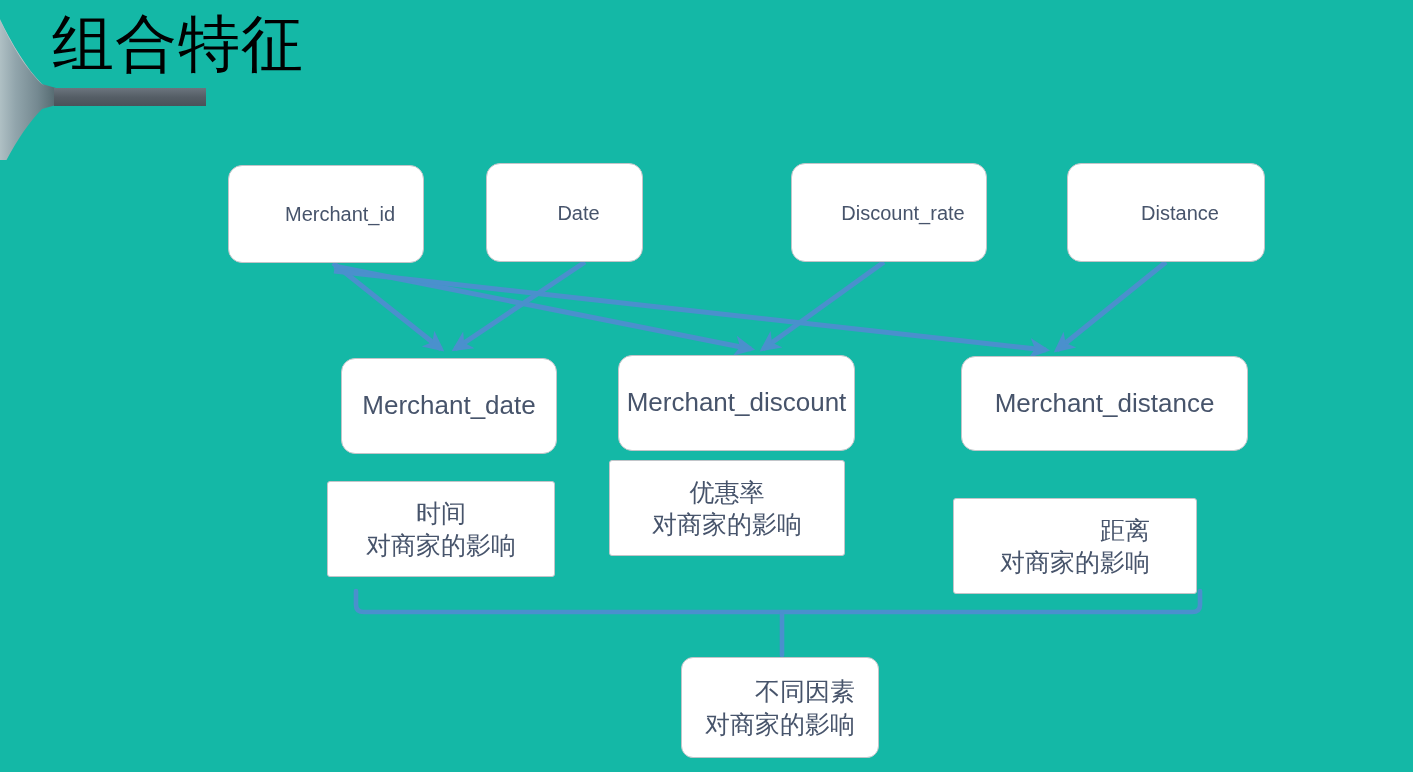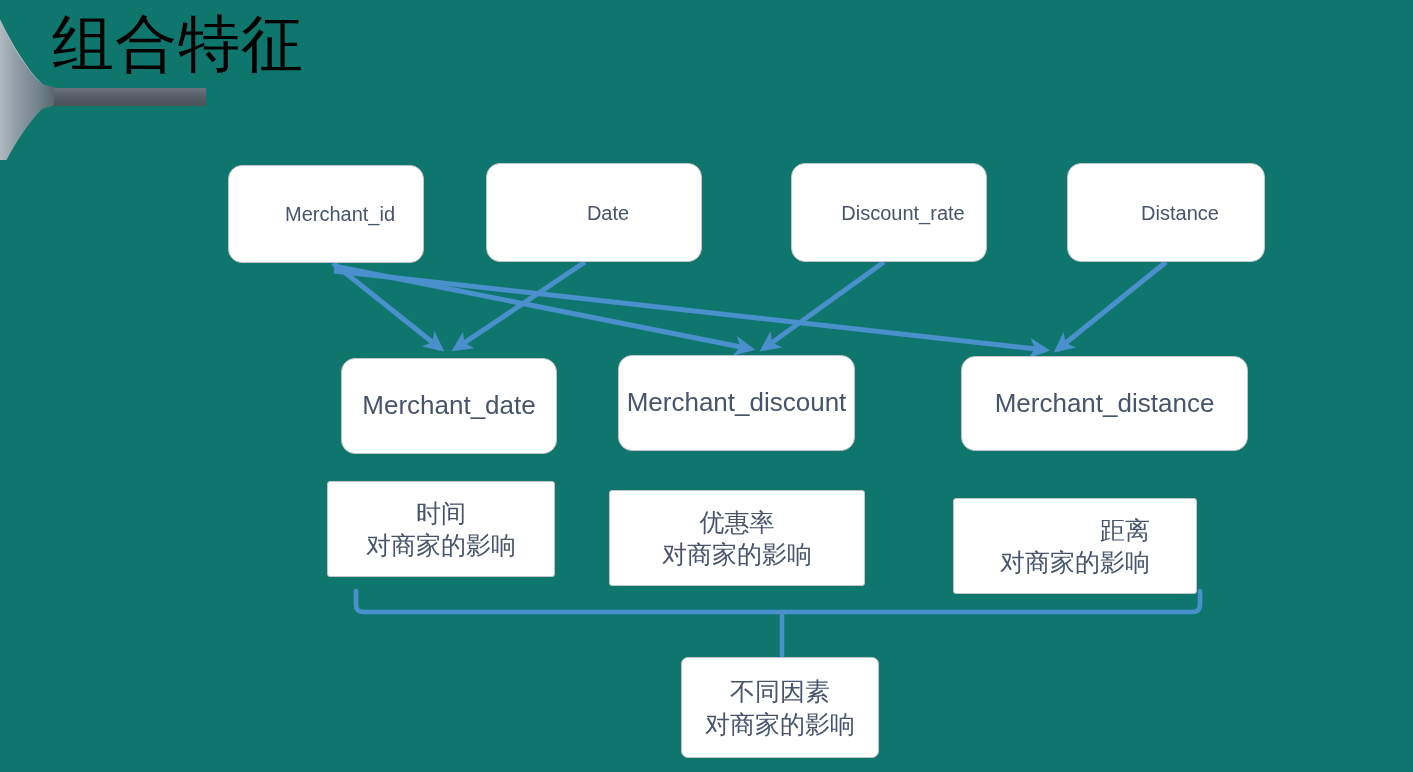--- a/index.html
+++ b/index.html
@@ -7,21 +7,21 @@
     padding: 0;
     background: #ffffff;
   }
   body {
     font-family: "Liberation Sans", sans-serif;
   }
   #slide {
     position: relative;
     width: 1413px;
     height: 772px;
-    background: #0f766e;
+    background: #14b8a6;
     overflow: hidden;
   }
 
   
   #title-decoration {
     position: absolute;
     left: 0;
     top: 0;
     width: 210px;
     height: 160px;
@@ -70,21 +70,22 @@
   .node.level2 {
     font-size: 26px;
     margin-left: 8px;
   }
   .node.level3 {
     font-size: 25px;
     border-radius: 3px;
   }
   .node.level4 {
     font-size: 25px;
-    border-radius: 7px;
+    border-radius: 12px;
+    text-align: right;
   }
   .node .lines {
     display: block;
   }
   .node .lines span {
     display: block;
   }
 </style>
 </head>
 <body>
@@ -141,21 +142,21 @@
     <g stroke="#4a90cd" stroke-width="4.6" fill="none" stroke-linecap="round" stroke-linejoin="round">
       <path d="M 356 591 L 356 605 Q 356 612 364 612 L 1192 612 Q 1200 612 1200 605 L 1200 591"></path>
       <line x1="782" y1="612" x2="782" y2="655"></line>
     </g>
   </svg>
 
   <div class="node level1" style="left:228px; top:165px; width:196px; height:98px;">
     <span class="lines">Merchant_id</span>
   </div>
 
-  <div class="node level1" style="left:486px; top:163px; width:216px; height:99px;">
+  <div class="node level1" style="left:486px; top:163px; width:157px; height:99px;">
     <span class="lines">Date</span>
   </div>
 
   <div class="node level1" style="left:791px; top:163px; width:196px; height:99px;">
     <span class="lines">Discount_rate</span>
   </div>
 
   <div class="node level1" style="left:1067px; top:163px; width:198px; height:99px;">
     <span class="lines">Distance</span>
   </div>
@@ -172,21 +173,21 @@
     <span class="lines">Merchant_distance</span>
   </div>
 
   <div class="node level3" style="left:327px; top:481px; width:228px; height:96px;">
     <span class="lines">
       <span>时间</span>
       <span>对商家的影响</span>
     </span>
   </div>
 
-  <div class="node level3" style="left:609px; top:490px; width:256px; height:96px;">
+  <div class="node level3" style="left:609px; top:460px; width:236px; height:96px;">
     <span class="lines">
       <span>优惠率</span>
       <span>对商家的影响</span>
     </span>
   </div>
 
   <div class="node level3" style="left:953px; top:498px; width:244px; height:96px;text-align:right;">
     <span class="lines">
       <span>距离</span>
       <span>对商家的影响</span>

